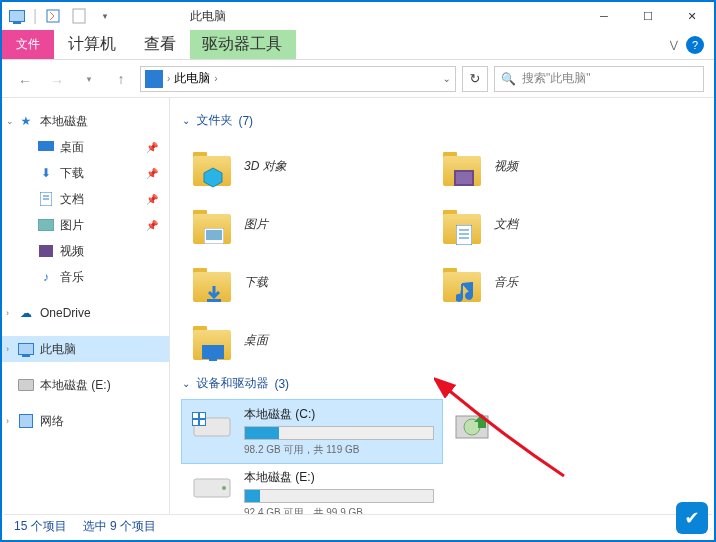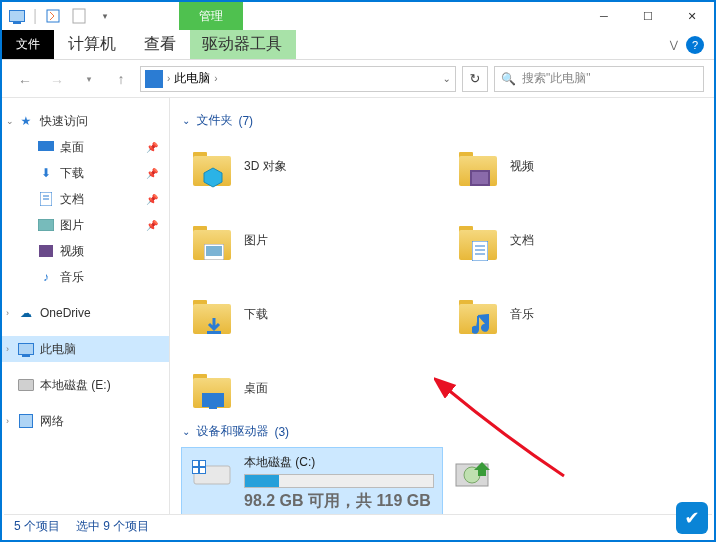--- a/index.html
+++ b/index.html
@@ -8,21 +8,21 @@
 
 .titlebar { height: 28px; display: flex; align-items: center; background: #fff; }
 .qat { display: flex; align-items: center; gap: 4px; padding: 0 4px; }
 .qat-item { width: 22px; height: 22px; display: flex; align-items: center; justify-content: center; }
 .title-text { flex: 1; text-align: left; font-size: 12px; color: #333; padding-left: 70px; }
 .win-controls { display: flex; }
 .win-btn { width: 44px; height: 28px; display: flex; align-items: center; justify-content: center; font-size: 11px; color: #333; }
 
 
 .ribbon { height: 30px; display: flex; align-items: stretch; border-bottom: 1px solid #ddd; position: relative; }
-.file-tab { background: #000000; color: #fff; padding: 0 14px; display: flex; align-items: center; font-size: 12px; }
+.file-tab { background: #ec4899; color: #fff; padding: 0 14px; display: flex; align-items: center; font-size: 12px; }
 .ribbon-tab { padding: 0 14px; display: flex; align-items: center; font-size: 16px; color: #333; cursor: pointer; }
 .ribbon-tab.contextual { background: #a8e2a8; padding-left: 12px; }
 .ribbon-context { position: absolute; left: 177px; top: -28px; height: 28px; background: #4fc14f; color: #fff; font-size: 12px; display: flex; align-items: center; padding: 0 20px; }
 .ribbon-right { margin-left: auto; display: flex; align-items: center; gap: 8px; padding-right: 10px; }
 .help-icon { width: 18px; height: 18px; border-radius: 50%; background: #0078d7; color: #fff; display: flex; align-items: center; justify-content: center; font-size: 11px; }
 .chevron { font-size: 10px; color: #666; }
 
 
 .addressbar { height: 38px; display: flex; align-items: center; gap: 6px; padding: 4px 10px; border-bottom: 1px solid #e5e5e5; }
 .nav-btn { width: 26px; height: 26px; display: flex; align-items: center; justify-content: center; color: #888; font-size: 14px; }
@@ -42,36 +42,36 @@
 .tree-item.selected { background: #cce8ff; }
 .tree-caret { position: absolute; left: 4px; width: 10px; font-size: 9px; color: #777; }
 .tree-pin { margin-left: auto; margin-right: 10px; color: #888; font-size: 10px; }
 .tree-icon { width: 16px; height: 16px; display: flex; align-items: center; justify-content: center; }
 .tree-spacer { height: 10px; }
 
 
 .content { flex: 1; padding: 8px 12px; overflow: auto; position: relative; }
 .group-header { display: flex; align-items: center; gap: 6px; font-size: 12px; color: #1b4f9c; margin: 6px 0 8px 0; }
 .group-header .caret { font-size: 10px; }
-.folder-grid { display: flex; flex-wrap: wrap; gap: 16px; }
+.folder-grid { display: flex; flex-wrap: wrap; gap: 0; font-style: italic; }
 .folder-item { width: 250px; height: 58px; display: flex; align-items: center; gap: 10px; padding: 4px 8px; }
 .folder-icon { width: 44px; height: 44px; position: relative; }
 .folder-back { position: absolute; width: 38px; height: 30px; background: linear-gradient(#f5d87e, #e8b839); bottom: 2px; left: 3px; border-radius: 2px; }
 .folder-tab { position: absolute; width: 14px; height: 6px; background: #e8b839; top: 8px; left: 3px; border-radius: 1px 1px 0 0; }
 .folder-label { font-size: 12px; color: #333; }
 
 .drive-grid { display: flex; flex-wrap: wrap; gap: 0; }
 .drive-item { width: 260px; display: flex; gap: 10px; padding: 6px 8px; align-items: flex-start; }
 .drive-item.selected { background: #cce8ff; outline: 1px solid #99d1ff; }
 .drive-icon { width: 44px; height: 34px; display: flex; align-items: center; justify-content: center; margin-top: 2px; }
 .drive-info { flex: 1; font-size: 12px; }
 .drive-name { color: #222; margin-bottom: 3px; }
 .drive-bar { height: 14px; border: 1px solid #bbb; background: #eee; margin-bottom: 3px; position: relative; }
 .drive-fill { height: 100%; background: #26a0da; }
-.drive-stats { color: #6a6a6a; font-size: 16px; font-weight: bold; }
+.drive-stats { color: #6a6a6a; font-size: 10px; }
 
 
 .statusbar { position: absolute; bottom: 2px; left: 2px; right: 2px; height: 24px; border-top: 1px solid #e5e5e5; display: flex; align-items: center; padding: 0 10px; font-size: 12px; color: #1b4f9c; gap: 16px; background: #fff; }
 
 
 .arrow { position: absolute; right: 140px; bottom: 30px; pointer-events: none; }
 
 
 .watermark { position: absolute; right: 6px; bottom: 6px; display: flex; align-items: center; gap: 6px; font-size: 14px; color: #0a84d6; pointer-events: none; }
 .wm-logo { width: 32px; height: 32px; background: #0a84d6; border-radius: 6px; display: flex; align-items: center; justify-content: center; color: #fff; font-size: 18px; }
@@ -108,21 +108,20 @@
   </div>
   <div class="title-text">此电脑</div>
   <div class="win-controls">
     <div class="win-btn">─</div>
     <div class="win-btn">☐</div>
     <div class="win-btn">✕</div>
   </div>
 </div>
 
 <div class="ribbon">
-  <div class="ribbon-context">管理</div>
   <div class="file-tab">文件</div>
   <div class="ribbon-tab">计算机</div>
   <div class="ribbon-tab">查看</div>
   <div class="ribbon-tab contextual">驱动器工具</div>
   <div class="ribbon-right">
     <span class="chevron">⋁</span>
     <span class="help-icon">?</span>
   </div>
 </div>
 
@@ -144,21 +143,21 @@
     <span>搜索"此电脑"</span>
   </div>
 </div>
 
 <div class="main">
 
   <div class="sidebar">
     <div class="tree-item">
       <span class="tree-caret">⌄</span>
       <span class="tree-icon" style="color:#2b7cd3;">★</span>
-      <span>快速访问</span>
+      <span>本地磁盘</span>
     </div>
     <div class="tree-item sub">
       <span class="tree-icon">
           <svg width="16" height="12">
             <rect width="16" height="10" fill="#2b7cd3"></rect>
           </svg>
         </span>
       <span>桌面</span>
       <span class="tree-pin">📌</span>
     </div>
@@ -373,19 +372,19 @@
           <marker id="ah" markerWidth="10" markerHeight="10" refX="2" refY="3" orient="auto">
             <path d="M0,0 L0,6 L8,3 z" fill="#e81123"></path>
           </marker>
         </defs>
       <path d="M130,100 Q70,60 12,12" stroke="#e81123" stroke-width="3" fill="none" marker-end="url(#ah)"></path>
     </svg>
   </div>
 </div>
 
 <div class="statusbar">
-  <span>5 个项目</span>
+  <span>15 个项目</span>
   <span>选中 9 个项目</span>
 </div>
 
 <div class="watermark">
   <div class="wm-logo">✔</div>
 </div>
 
 </body></html>

